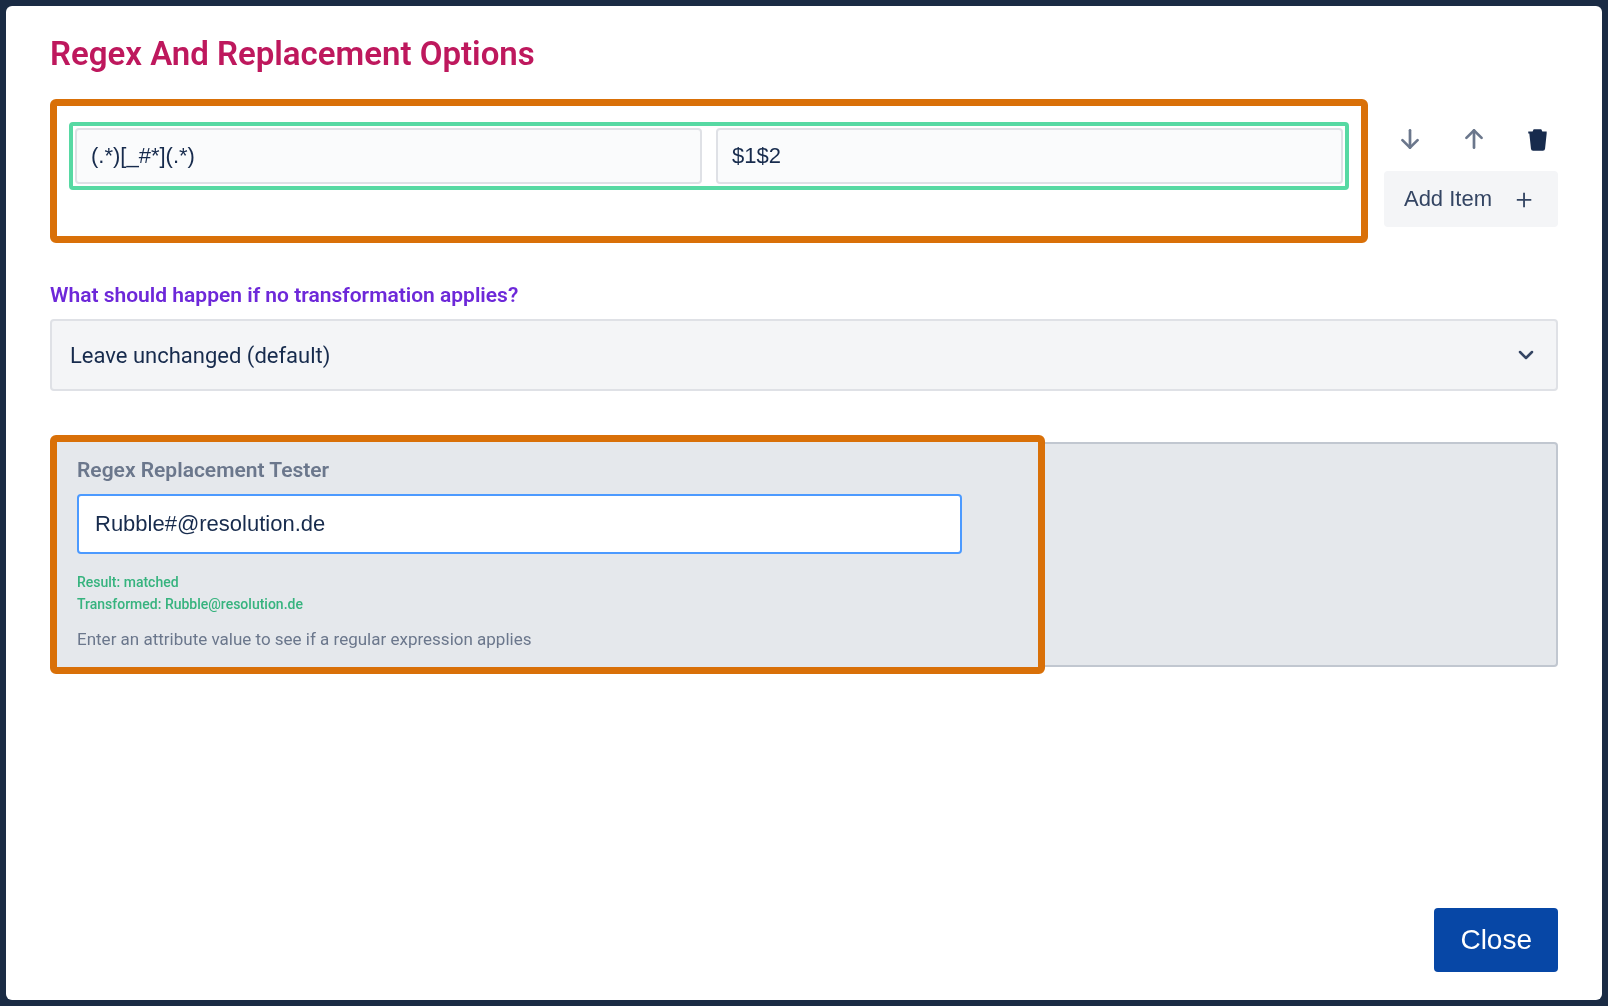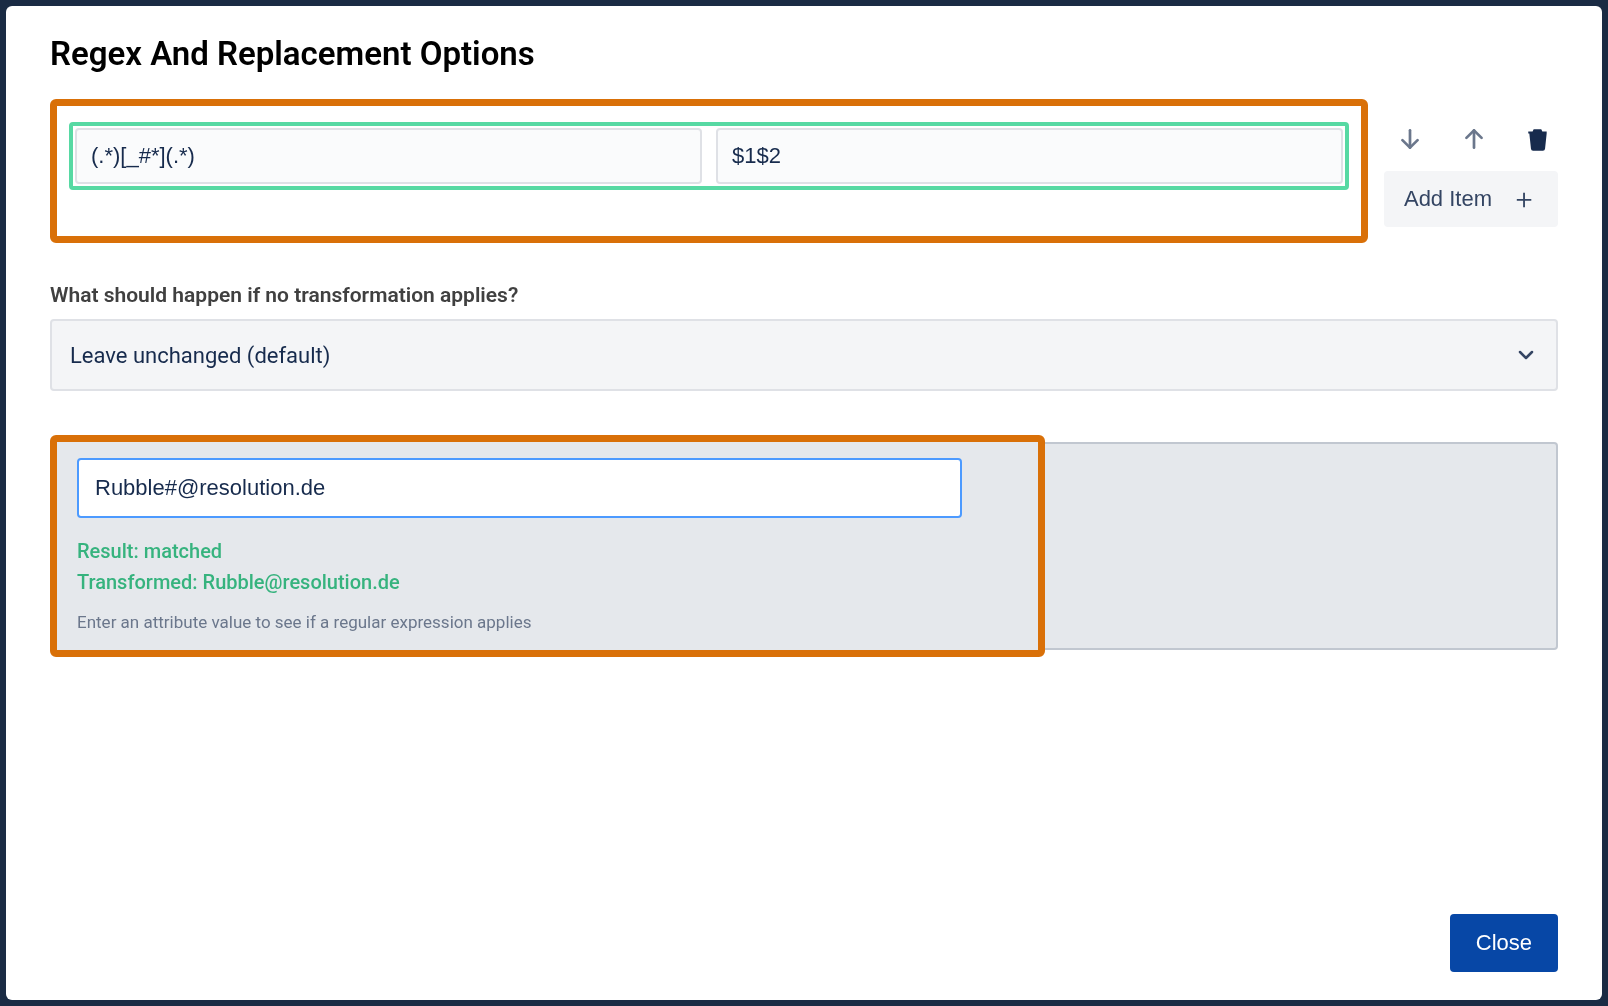--- a/index.html
+++ b/index.html
@@ -17,21 +17,21 @@
     width: 100%;
     height: 100%;
     padding: 28px 44px 28px 44px;
     position: relative;
     display: flex;
     flex-direction: column;
   }
   .modal-title {
     font-size: 33px;
     font-weight: 600;
-    color: #000000;
+    color: #be185d;
     margin-bottom: 26px;
   }
 
   .regex-row-area {
     display: flex;
     align-items: flex-start;
     gap: 16px;
     margin-bottom: 40px;
   }
   .orange-box-1 {
@@ -97,21 +97,21 @@
   }
   .add-item-btn .plus {
     font-size: 28px;
     font-weight: 400;
     line-height: 1;
   }
 
   .fallback-label {
     font-size: 21px;
     font-weight: 600;
-    color: #404040;
+    color: #6d28d9;
     margin-bottom: 12px;
   }
   .select-wrap {
     position: relative;
     margin-bottom: 44px;
   }
   .select-box {
     width: 100%;
     height: 72px;
     background: #f4f5f7;
@@ -161,41 +161,41 @@
     background: #fff;
     border-radius: 4px;
     padding: 2px 16px;
     font-size: 22px;
     color: #172b4d;
     outline: none;
     margin-bottom: 18px;
   }
   .result-line, .transformed-line {
     color: #36b37e;
-    font-size: 20px;
+    font-size: 14px;
     font-weight: 500;
     line-height: 1.55;
   }
   .tester-help {
     color: #6b778c;
     font-size: 17px;
     margin-top: 14px;
   }
 
   .footer {
     display: flex;
     justify-content: flex-end;
     margin-top: auto;
   }
   .close-btn {
     background: #0747a6;
     color: #fff;
     border: none;
     border-radius: 4px;
-    font-size: 22px;
+    font-size: 28px;
     font-weight: 500;
     padding: 16px 26px;
     cursor: pointer;
   }
 </style>
 </head>
 <body>
 
 <div class="modal">
 
@@ -241,20 +241,21 @@
     <div class="select-box">
       <span>Leave unchanged (default)</span>
       <svg viewBox="0 0 24 24" fill="none" stroke="currentColor" stroke-width="2.5" stroke-linecap="round" stroke-linejoin="round">
           <polyline points="6 9 12 15 18 9"></polyline>
         </svg>
     </div>
   </div>
 
   <div class="tester-row">
     <div class="orange-box-2">
+      <div class="tester-title">Regex Replacement Tester</div>
       <input class="tester-input" type="text" value="Rubble#@resolution.de" style="">
       <div class="result-line">
         <span>Result:</span>
         <span>matched</span>
       </div>
       <div class="transformed-line">
         <span>Transformed:</span>
         <span>Rubble@resolution.de</span>
       </div>
       <div class="tester-help">Enter an attribute value to see if a regular expression applies</div>

